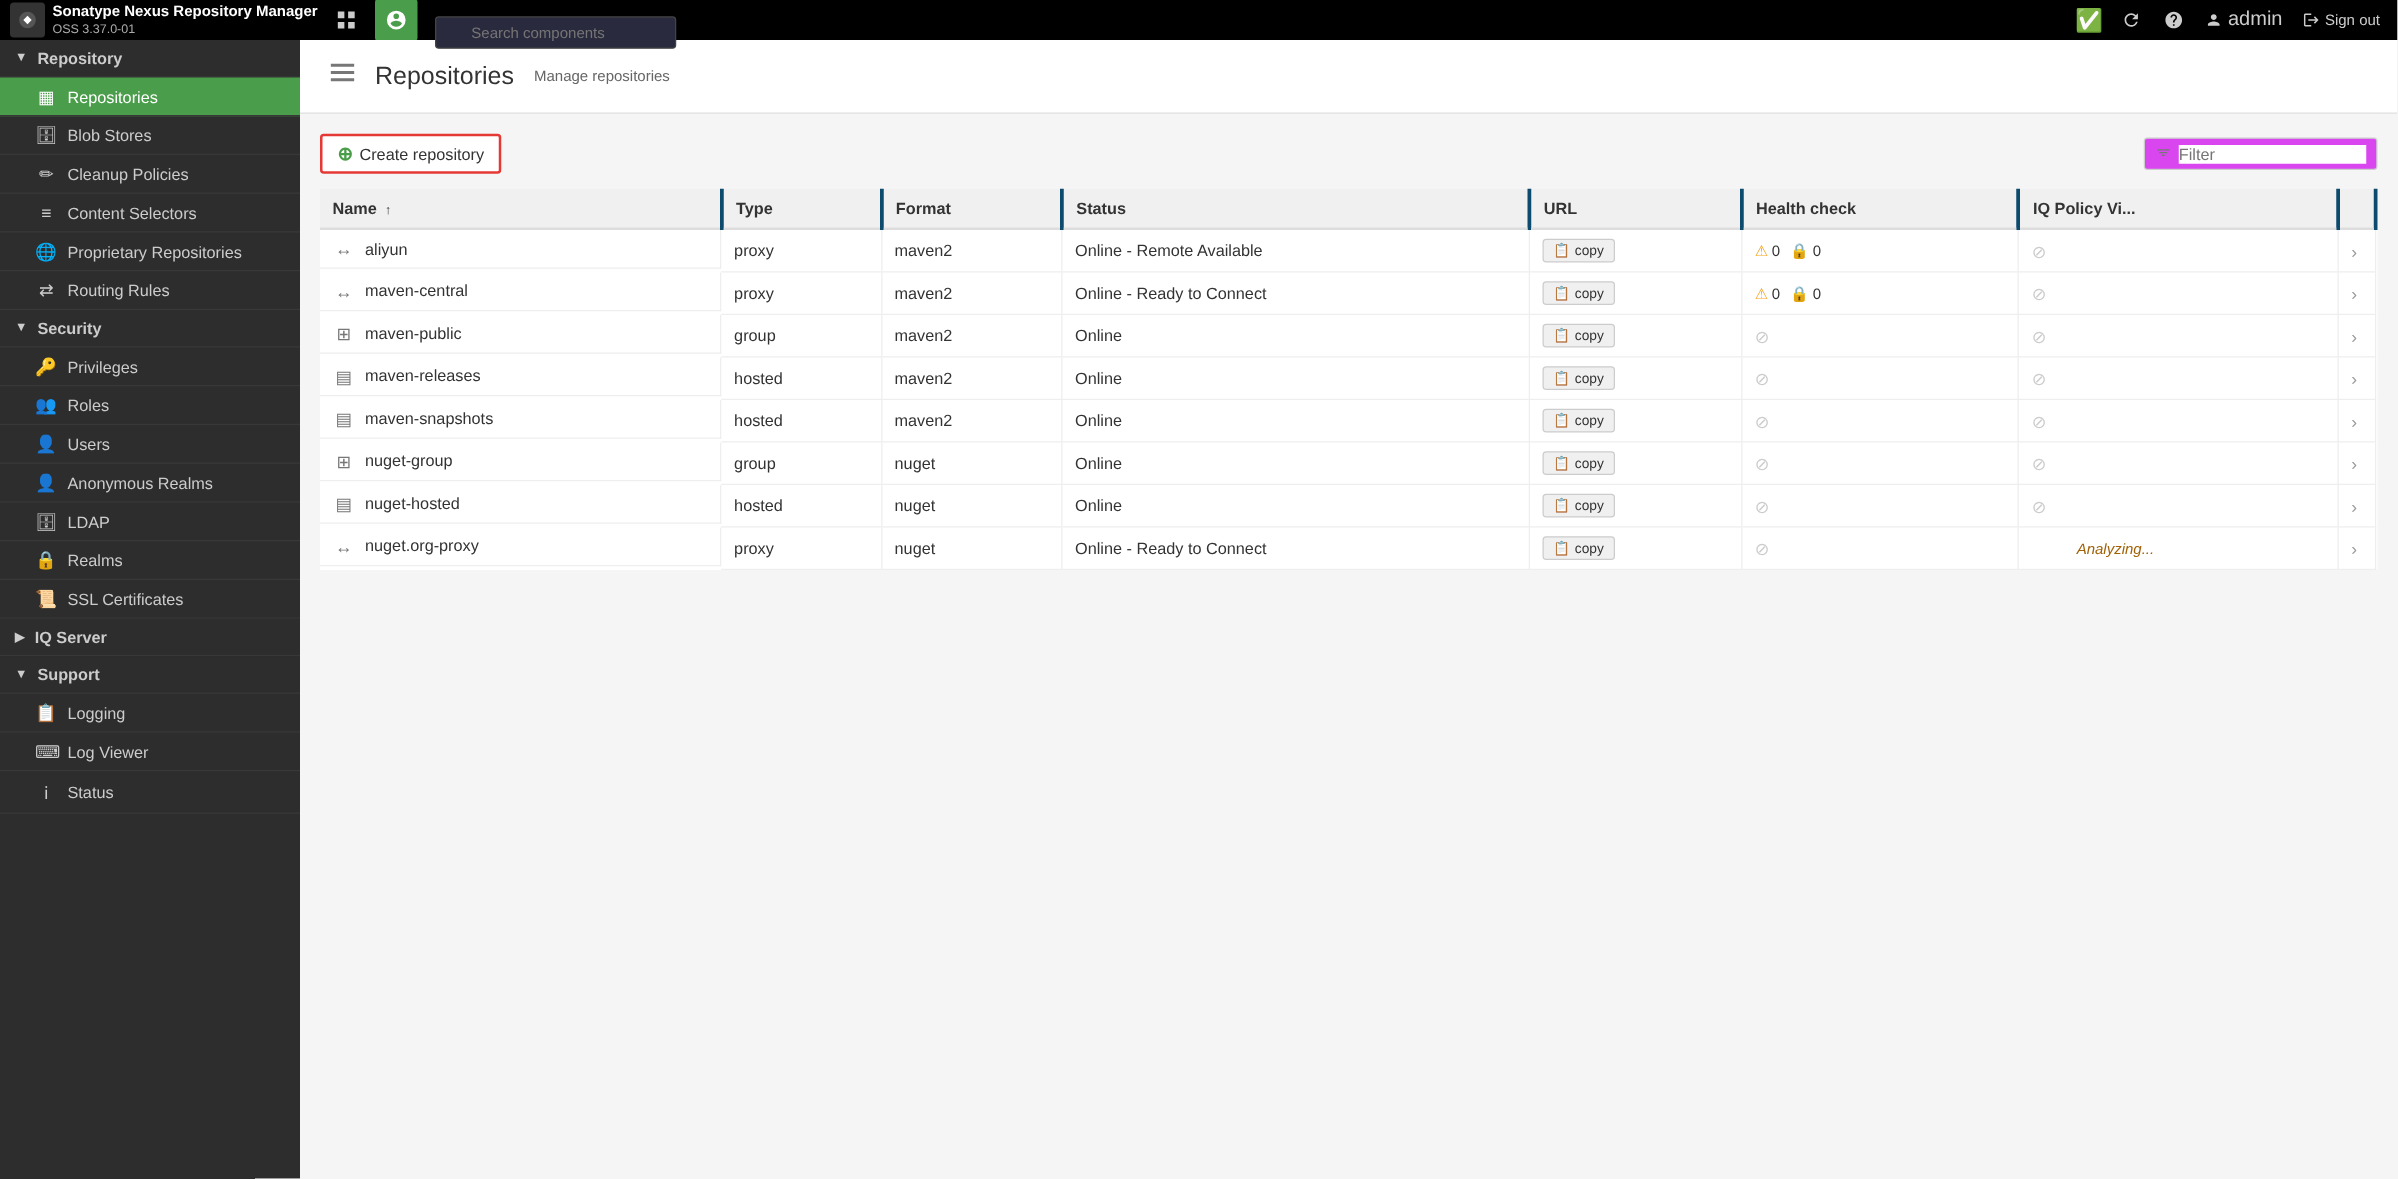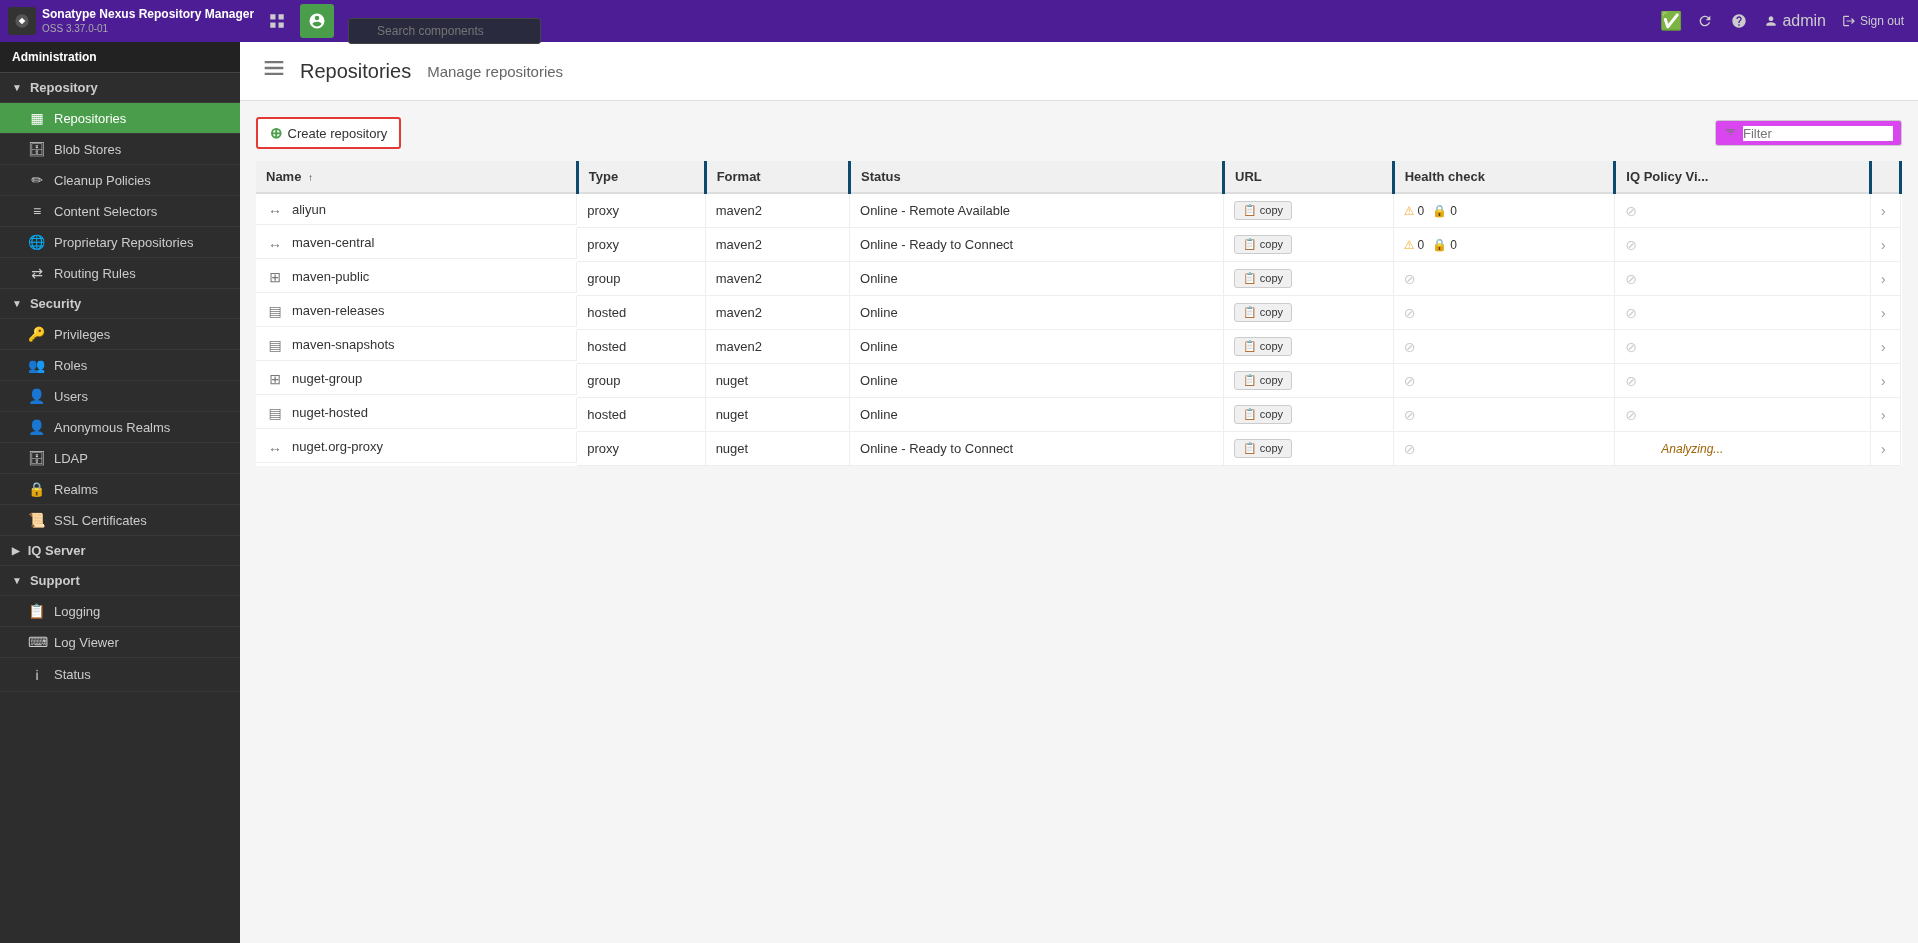--- a/index.html
+++ b/index.html
@@ -1,22 +1,22 @@
 <!DOCTYPE html>
 <html><head>
   <meta charset="utf-8">
   <style>
     * { box-sizing: border-box; margin: 0; padding: 0; }
     body { font-family: 'Segoe UI', Arial, sans-serif; font-size: 13px; background: #f5f5f5; color: #333; display: flex; flex-direction: column; height: 100vh; overflow: hidden; }
 
     
     .top-nav {
-      background: #4c1d95;
+      background: #000000;
       color: #fff;
-      height: 42px;
+      height: 32px;
       display: flex;
       align-items: center;
       padding: 0 8px;
       flex-shrink: 0;
       gap: 6px;
     }
     .top-nav .brand { display: flex; align-items: center; gap: 6px; }
     .brand-logo { width: 28px; height: 28px; background: #333; border-radius: 3px; display: flex; align-items: center; justify-content: center; }
     .brand-logo svg { width: 20px; height: 20px; }
     .brand-text { font-size: 12px; line-height: 1.3; }
@@ -86,21 +86,21 @@
     .content-header {
       background: #fff;
       padding: 12px 20px;
       border-bottom: 1px solid #ddd;
       display: flex;
       align-items: center;
       gap: 12px;
     }
     .content-header .page-icon { font-size: 22px; color: #777; }
     .content-header .page-title { font-size: 20px; font-weight: normal; color: #333; }
-    .content-header .page-subtitle { font-size: 15px; color: #666; margin-left: 4px; }
+    .content-header .page-subtitle { font-size: 12px; color: #666; margin-left: 4px; }
     .content-body { flex: 1; overflow-y: auto; padding: 16px; }
 
     
     .toolbar { display: flex; align-items: center; gap: 10px; margin-bottom: 12px; }
     .create-btn {
       display: flex;
       align-items: center;
       gap: 5px;
       padding: 5px 12px;
       background: #fff;
@@ -219,21 +219,20 @@
           <path d="M17 7l-1.41 1.41L18.17 11H8v2h10.17l-2.58 2.58L17 17l5-5zM4 5h8V3H4c-1.1 0-2 .9-2 2v14c0 1.1.9 2 2 2h8v-2H4V5z"></path>
         </svg>
       <span>Sign out</span>
     </div>
   </div>
 </nav>
 
 <div class="main-layout">
 
   <aside class="sidebar">
-    <div class="sidebar-section-header">Administration</div>
     <div class="sidebar-scroll">
 
       <div class="sidebar-group-header">
         <span class="arrow">▼</span>
         <span>Repository</span>
       </div>
       <div class="sidebar-item sub active">
         <span class="item-icon">▦</span>
         <span>Repositories</span>
       </div>

